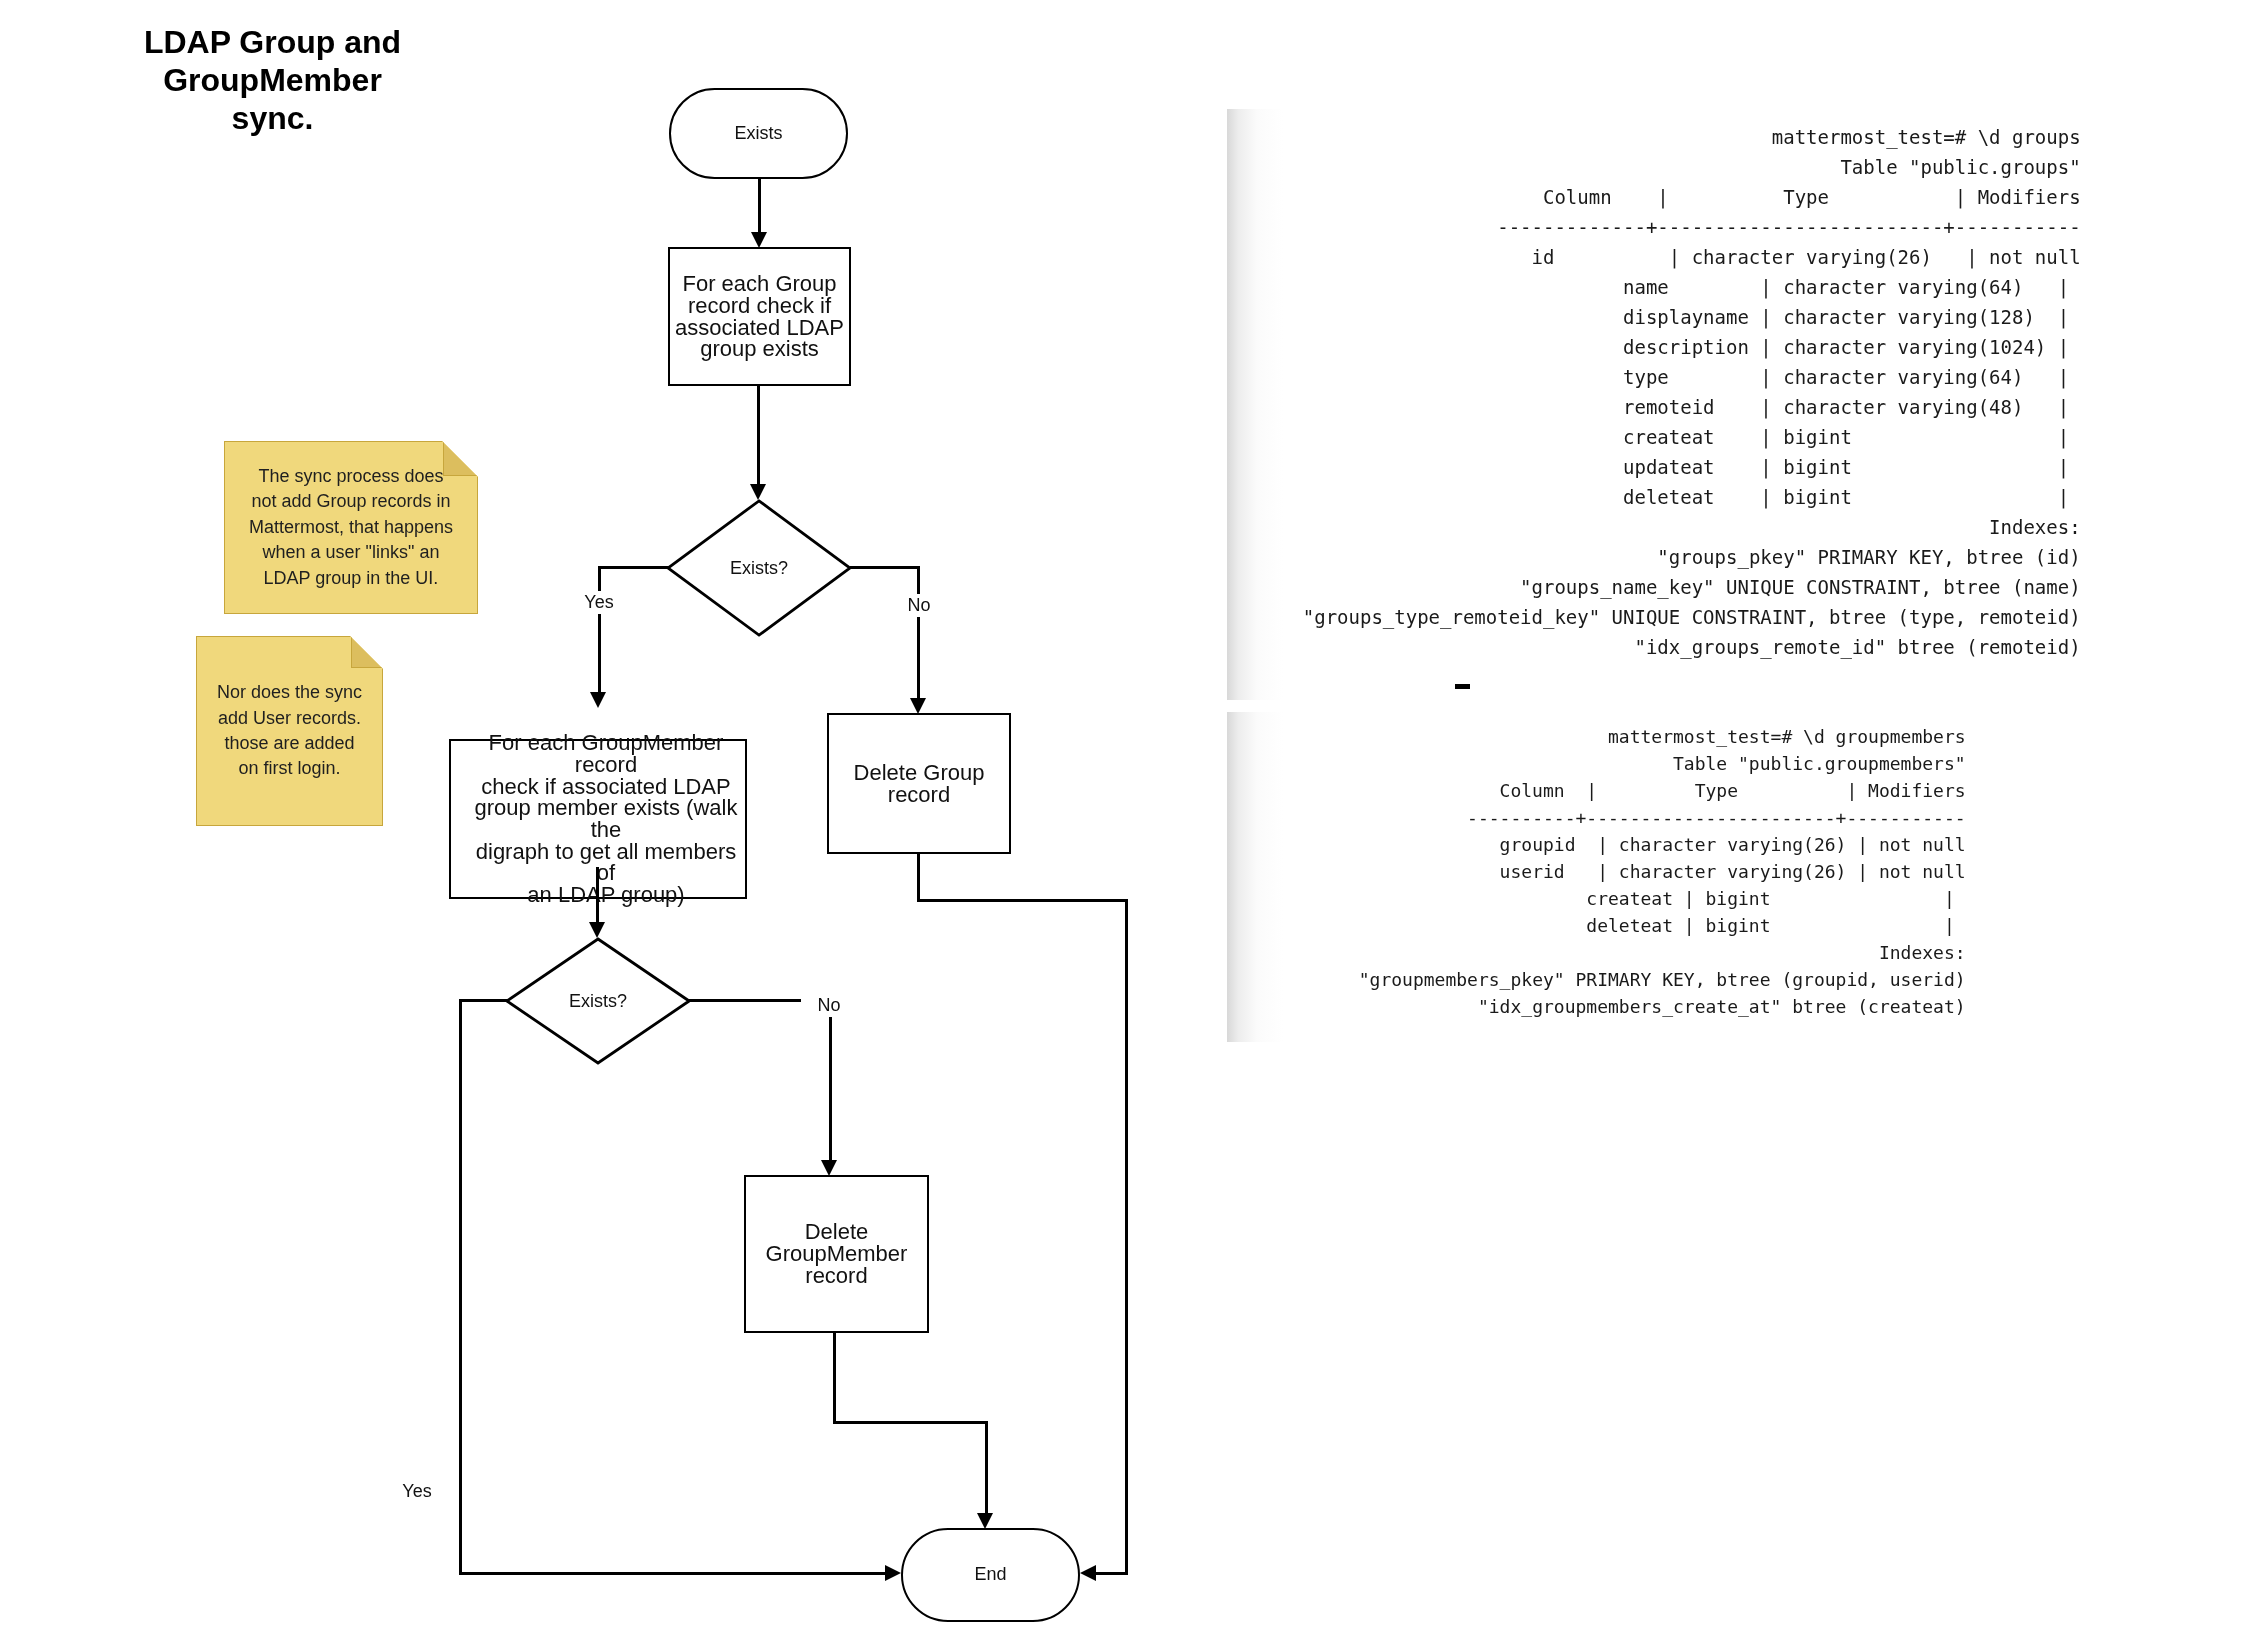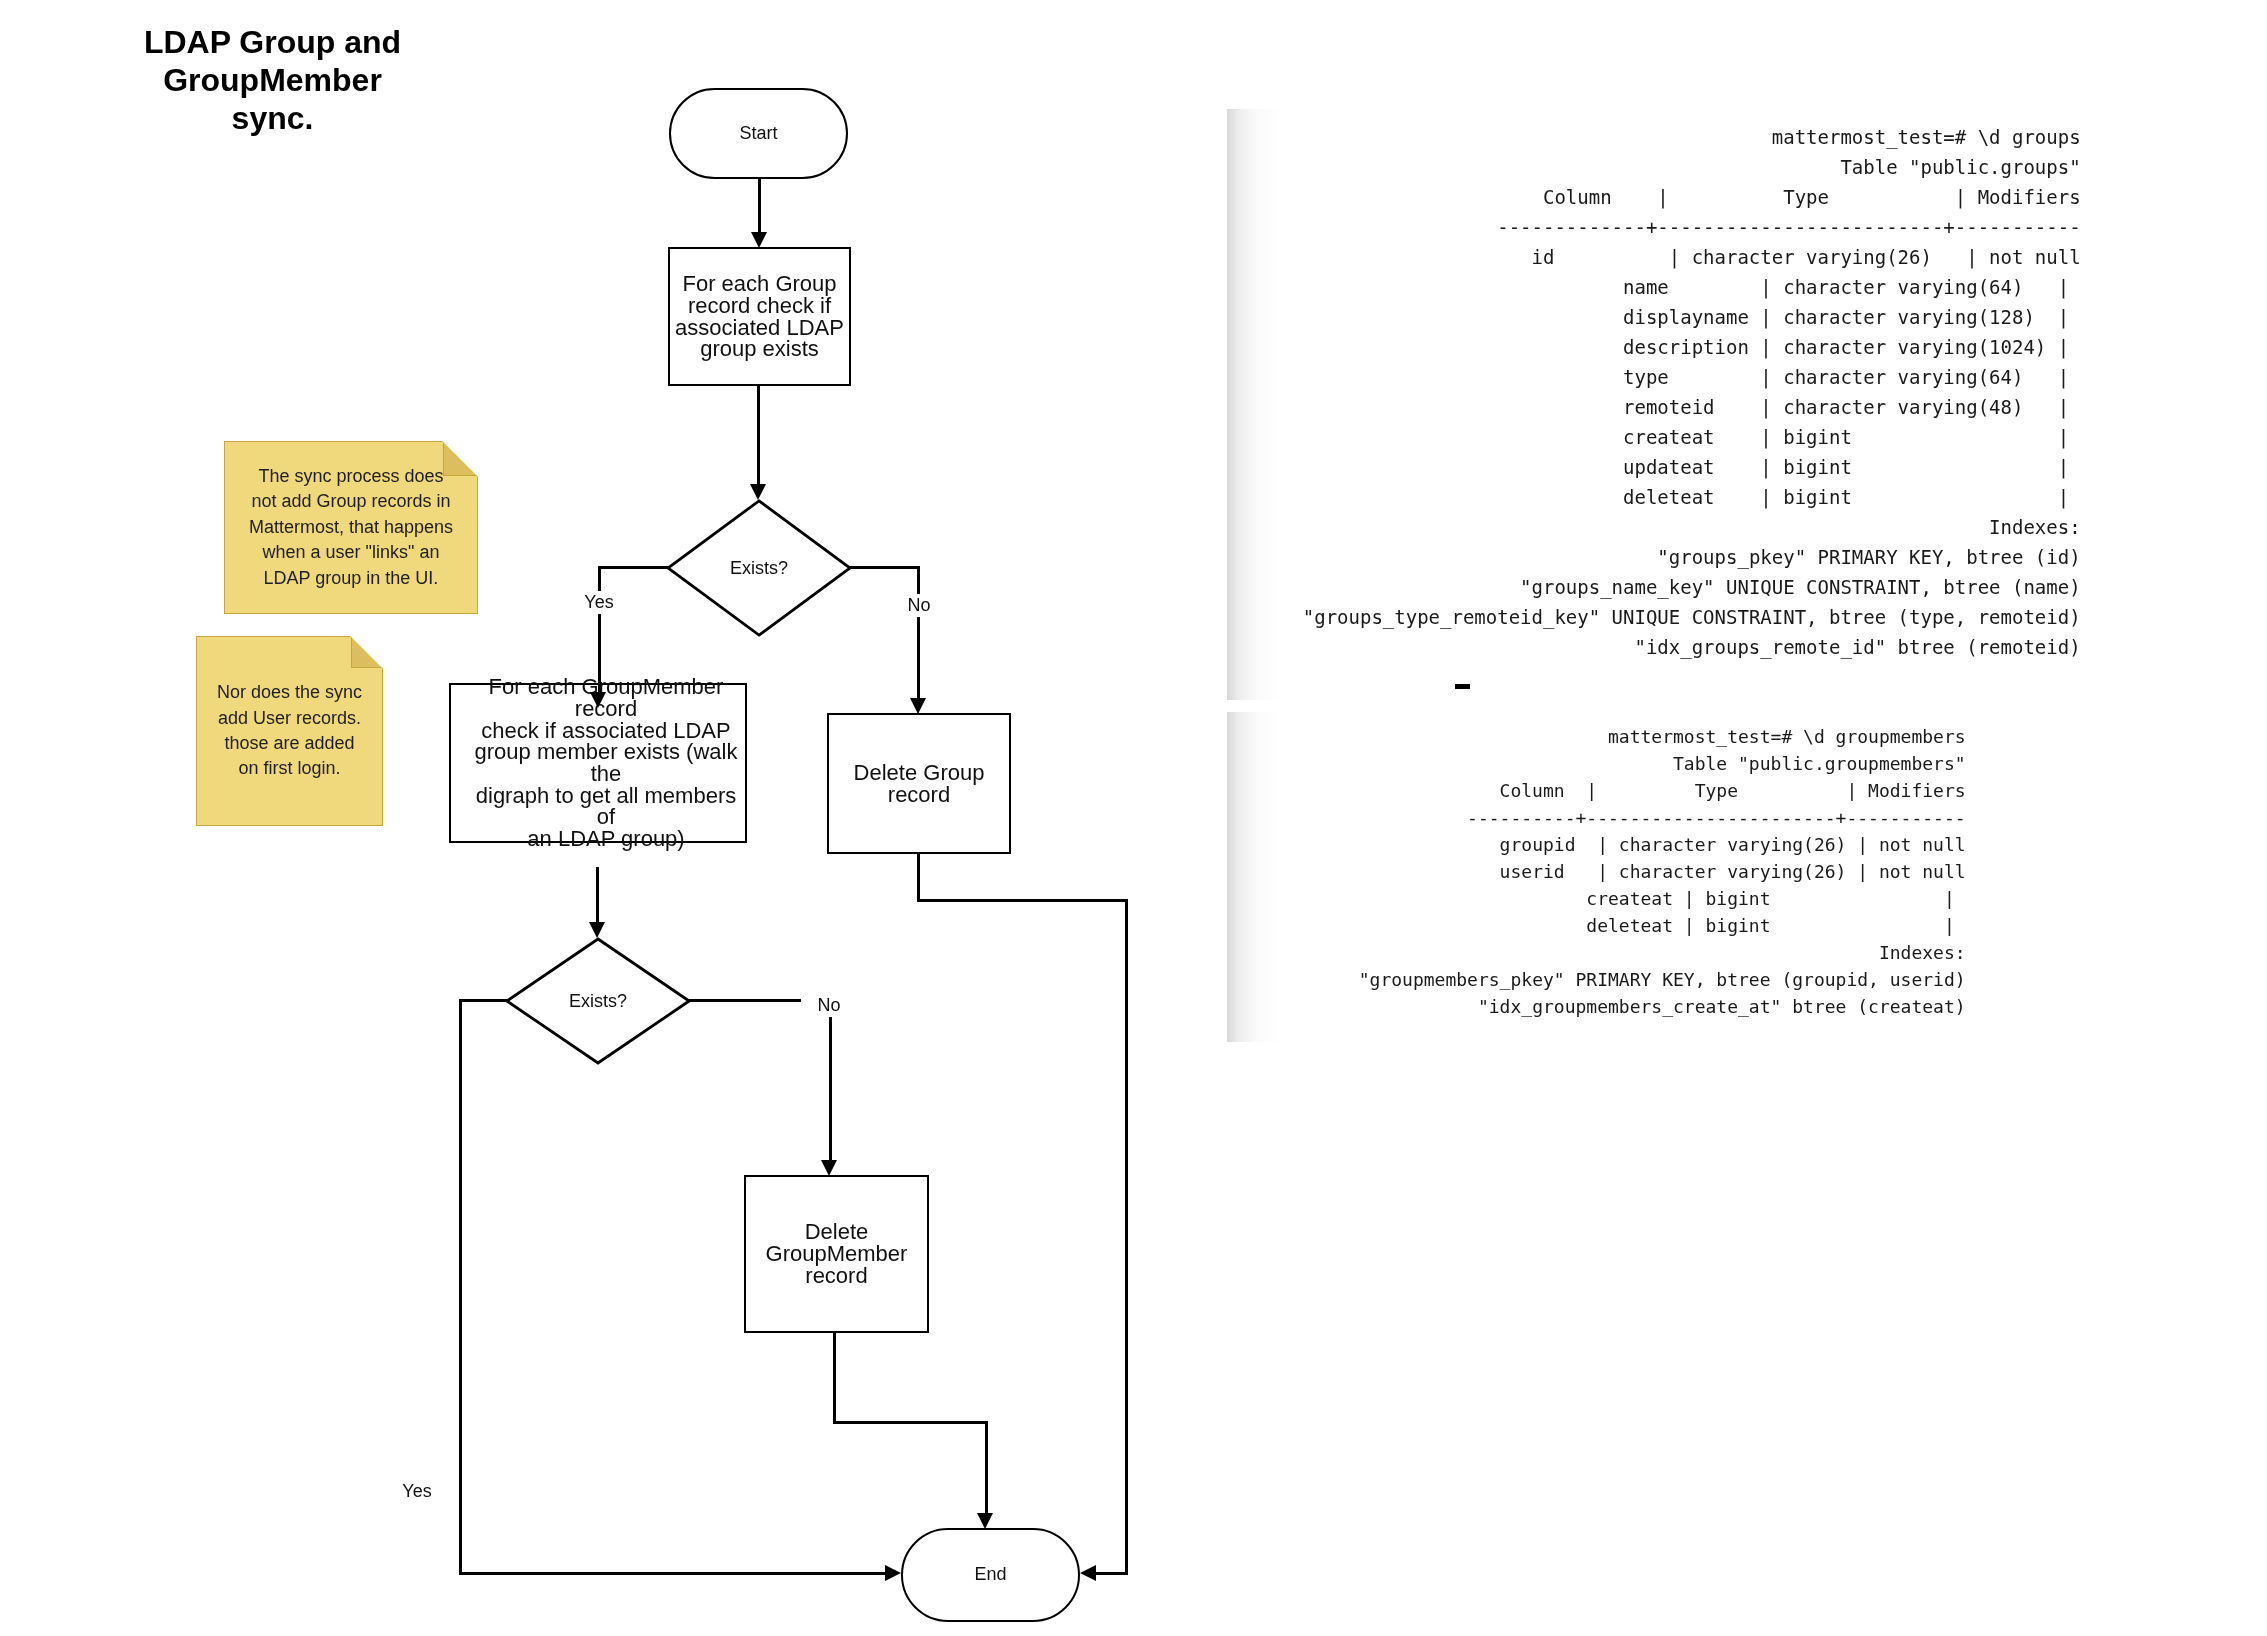--- a/index.html
+++ b/index.html
@@ -61,38 +61,38 @@
   </div>
   <div class="note note-clip2" style="left:196px;top:636px;width:187px;height:190px;">
     <span class="fold" style="width:33px;height:33px;"></span>
     <span>Nor does the sync
 add User records.
 those are added
 on first login.</span>
   </div>
 
   <div class="node stadium" style="left:669px;top:88px;width:179px;height:91px;">
-    <span>Start</span>
+    <span>Exists</span>
   </div>
 
   <div class="node" style="left:668px;top:247px;width:183px;height:139px;">
     <span>For each Group
 record check if
 associated LDAP
 group exists</span>
   </div>
 
   <div class="diamond-wrap" style="left:666px;top:499px;width:186px;height:138px;">
     <svg width="186" height="138" viewBox="0 0 198 147">
       <polygon points="99,2 196,73.5 99,145 2,73.5" fill="#ffffff" stroke="#000000" stroke-width="3"></polygon>
     </svg>
     <div class="diamond-label">Exists?</div>
   </div>
 
-  <div class="node" style="left:449px;top:683px;width:298px;height:160px;padding-left:16px;">
+  <div class="node" style="left:449px;top:739px;width:298px;height:160px;padding-left:16px;">
     <span>For each GroupMember record
 check if associated LDAP
 group member exists (walk the
 digraph to get all members of
 an LDAP group)</span>
   </div>
 
   <div class="node" style="left:827px;top:713px;width:184px;height:141px;">
     <span>Delete Group
 record</span>

